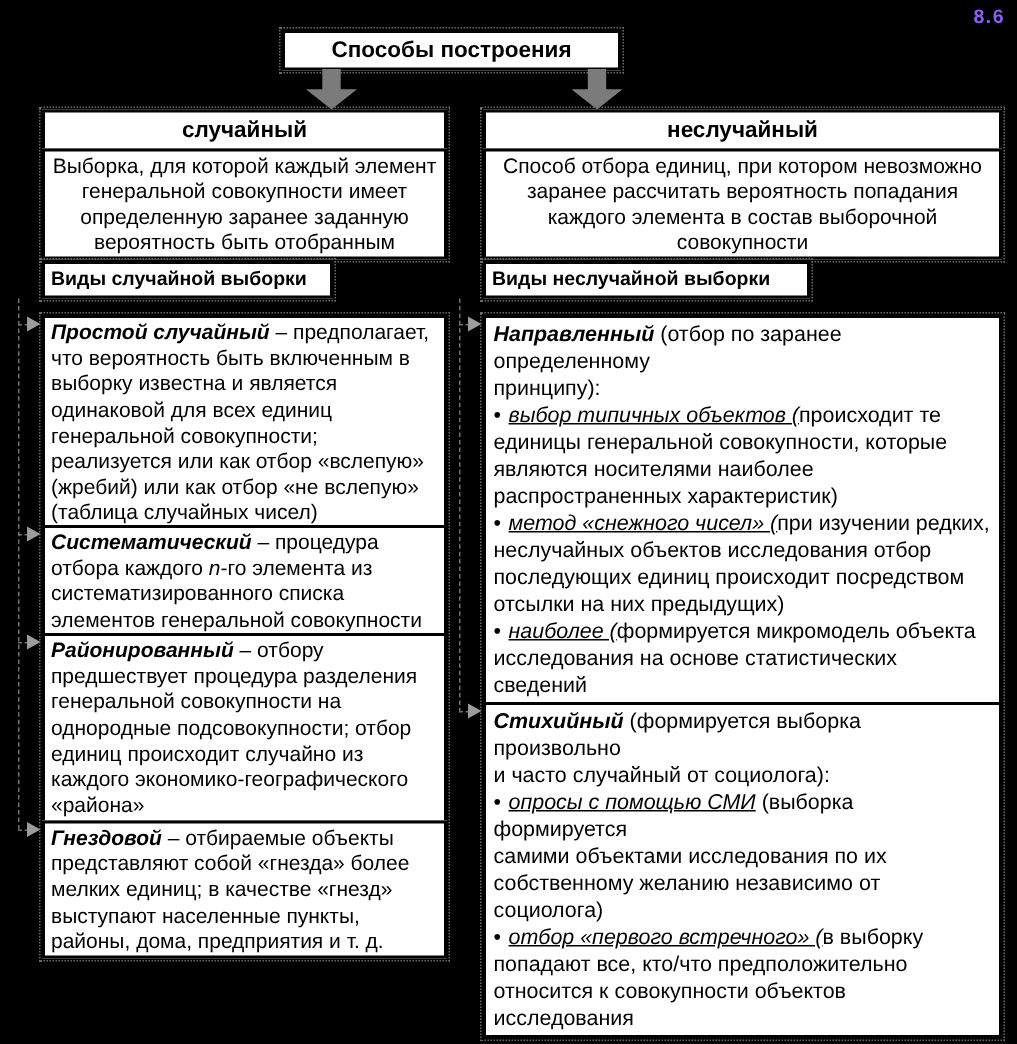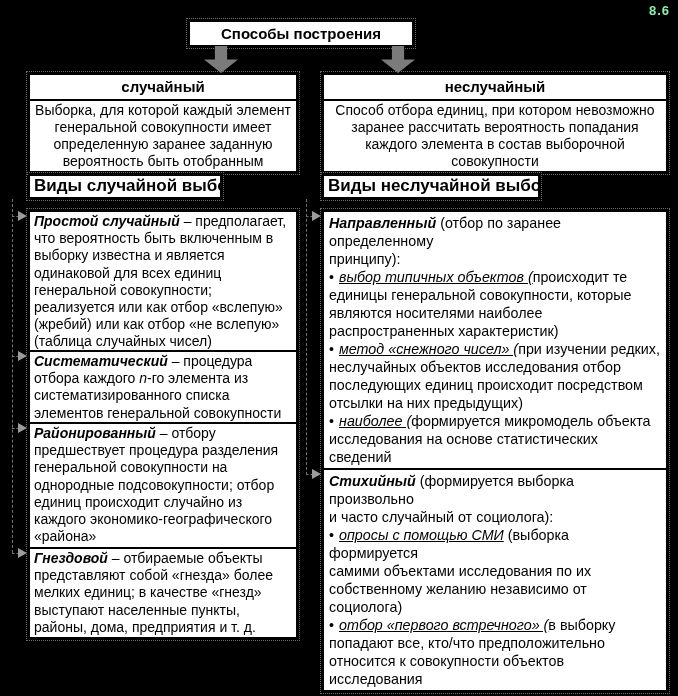--- a/index.html
+++ b/index.html
@@ -1,40 +1,40 @@
 <!DOCTYPE html>
 <html><head>
 <meta charset="utf-8">
 <style>
   html,body { margin:0; padding:0; background:#000; }
   .canvas {
     position:relative; width:678px; height:696px; background:#000;
     font-family:"Liberation Sans", sans-serif; color:#000; overflow:hidden;
   }
   .corner-mark {
-    position:absolute; top:3px; right:8px; color:#86efac;
+    position:absolute; top:3px; right:8px; color:#8b5cf6;
     font-size:13px; letter-spacing:1px; font-weight:bold;
   }
   .box { background:#fff; border:2px solid #000; box-sizing:border-box; }
   .outl { outline:1px dotted #6a6a6a; outline-offset:1px; }
   .title-box {
     position:absolute; left:188px; top:20px; width:226px; height:27px;
     text-align:center; font-weight:bold; font-size:15px; line-height:23px;
   }
   .big-arrow {
     position:absolute; top:46px; width:34px; height:27px; background:#7b7b7b;
     clip-path:polygon(32% 0, 68% 0, 68% 50%, 100% 50%, 50% 100%, 0 50%, 32% 50%);
   }
   .stack { position:absolute; }
   .stack > .box { margin-top:-2px; }
   .stack > .box:first-child { margin-top:0; }
   .hdr { height:28px; text-align:center; font-weight:bold; 
          font-size:15px; line-height:24px; }
   .desc { height:74px; text-align:center; font-size:14px; line-height:17px; padding-top:1px; }
-  .kinds { position:absolute; height:25px; font-weight:bold; font-size:17px;
+  .kinds { position:absolute; height:25px; font-weight:bold; font-size:13px;
            line-height:20px; padding:0 4px; white-space:nowrap; }
   .item { font-size:14px; line-height:17.2px; padding:1px 8px 0 4px; overflow:hidden; }
   .group { font-size:14.3px; line-height:18px; padding:2px 6px 0 5px; overflow:hidden; }
   .t { white-space:pre-line; }
   .term { font-weight:bold; font-style:italic; }
   .var { font-style:italic; }
   .lead { font-style:italic; text-decoration:underline; }
   .bdot { margin-right:5px; }
   .vline { position:absolute; width:0; border-left:1px dashed #707070; }
   .stub { position:absolute; height:0; border-top:1px dashed #707070; }

